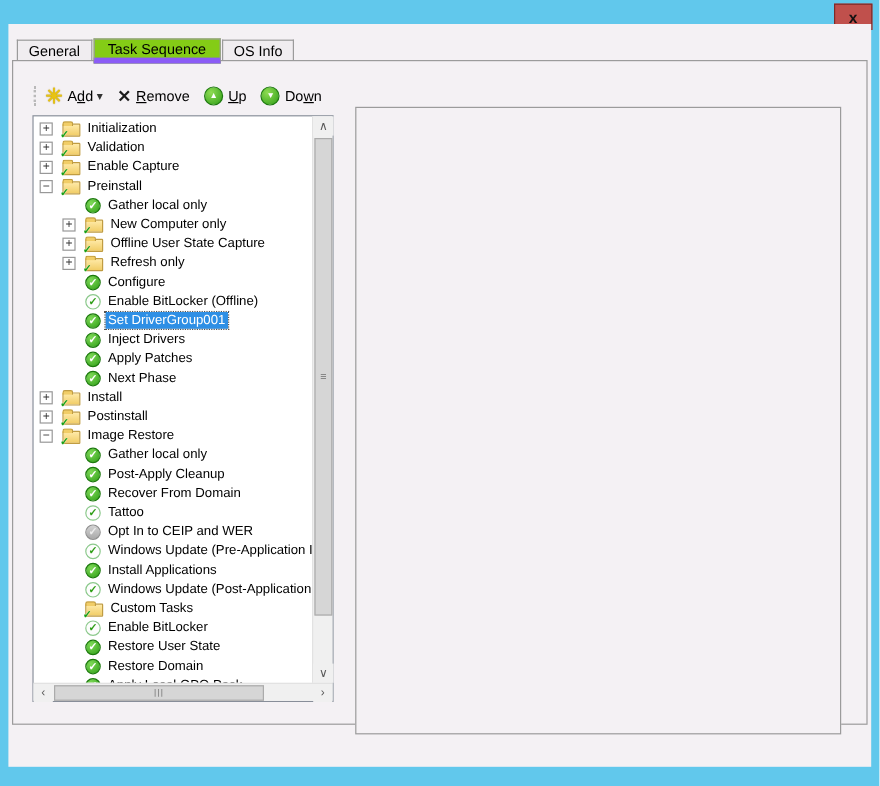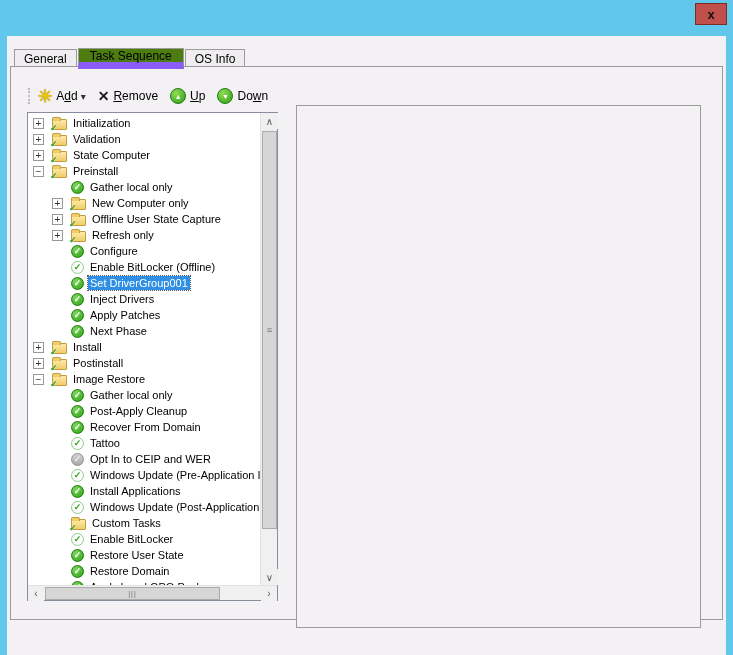--- a/index.html
+++ b/index.html
@@ -3,28 +3,28 @@
 <meta charset="utf-8">
 <style>
   * { box-sizing: border-box; margin: 0; padding: 0; }
   html,body { width:733px; height:655px; }
   body { font-family:"Liberation Sans", sans-serif; font-size:12px; color:#000; }
 
   .window { position:relative; width:733px; height:655px; background:var(--titlebar,#61c8ec); overflow:hidden; }
   .titlebar { position:absolute; left:0; top:0; width:733px; height:28px; display:flex; align-items:center; justify-content:center; font-size:13px; color:#1a1a1a; }
   .close-btn { position:absolute; right:6px; top:3px; width:32px; height:22px; background:var(--close,#c0504c); border:1px solid #7e2a28; color:#111; font-weight:bold; font-size:13px; display:flex; align-items:center; justify-content:center; cursor:default; }
 
-  .client { position:absolute; left:7px; top:36px; width:719px; height:619px; background:#f4f1f4; }
+  .client { position:absolute; left:7px; top:20px; width:719px; height:619px; background:#f4f1f4; }
 
   
   .tabs { position:absolute; display:flex; align-items:flex-end; }
   .main-tabs { left:7px; top:11px; height:21px; }
   .tab { background:#f0edf0; border:1px solid #9b9b9b; border-bottom:none; height:19px; padding:0 9px; display:flex; align-items:center; font-size:12px; position:relative; }
   .tab + .tab { margin-left:1px; }
-  .tab.active { background:#4d7c0f; height:21px; z-index:3; padding:0 11px; margin-bottom:-1px; border-bottom:7px solid #8b5cf6; }
+  .tab.active { background:#84cc16; height:21px; z-index:3; padding:0 11px; margin-bottom:-1px; border-bottom:5px solid #8b5cf6; }
   .page { position:absolute; border:1px solid #9b9b9b; background:#f4f1f4; }
   .main-page { left:3px; top:30px; width:713px; height:554px; z-index:1; }
 
   
   .toolbar { position:absolute; left:21px; top:49px; height:22px; display:flex; align-items:center; z-index:2; }
   .grip { width:3px; height:16px; border-left:2px dotted #b9b9b9; margin-right:7px; }
   .tb-item { display:flex; align-items:center; margin-right:12px; cursor:default; }
   .tb-label u { text-decoration:underline; }
   .tb-ico { margin-right:4px; display:inline-flex; align-items:center; justify-content:center; }
   .tb-ico.star  { color:#e8c312; font-size:17px; font-weight:bold; text-shadow:0 0 1px #9b7c00; }
@@ -131,21 +131,21 @@
             <span class="tico folder">
               <i>✓</i>
             </span>
             <span class="tlabel">Validation</span>
           </div>
           <div class="trow lv0">
             <span class="exp ">+</span>
             <span class="tico folder">
               <i>✓</i>
             </span>
-            <span class="tlabel">State Computer</span>
+            <span class="tlabel">Enable Capture</span>
           </div>
           <div class="trow lv0">
             <span class="exp ">−</span>
             <span class="tico folder">
               <i>✓</i>
             </span>
             <span class="tlabel">Preinstall</span>
           </div>
           <div class="trow lv1">
             <span class="exp none"></span>

